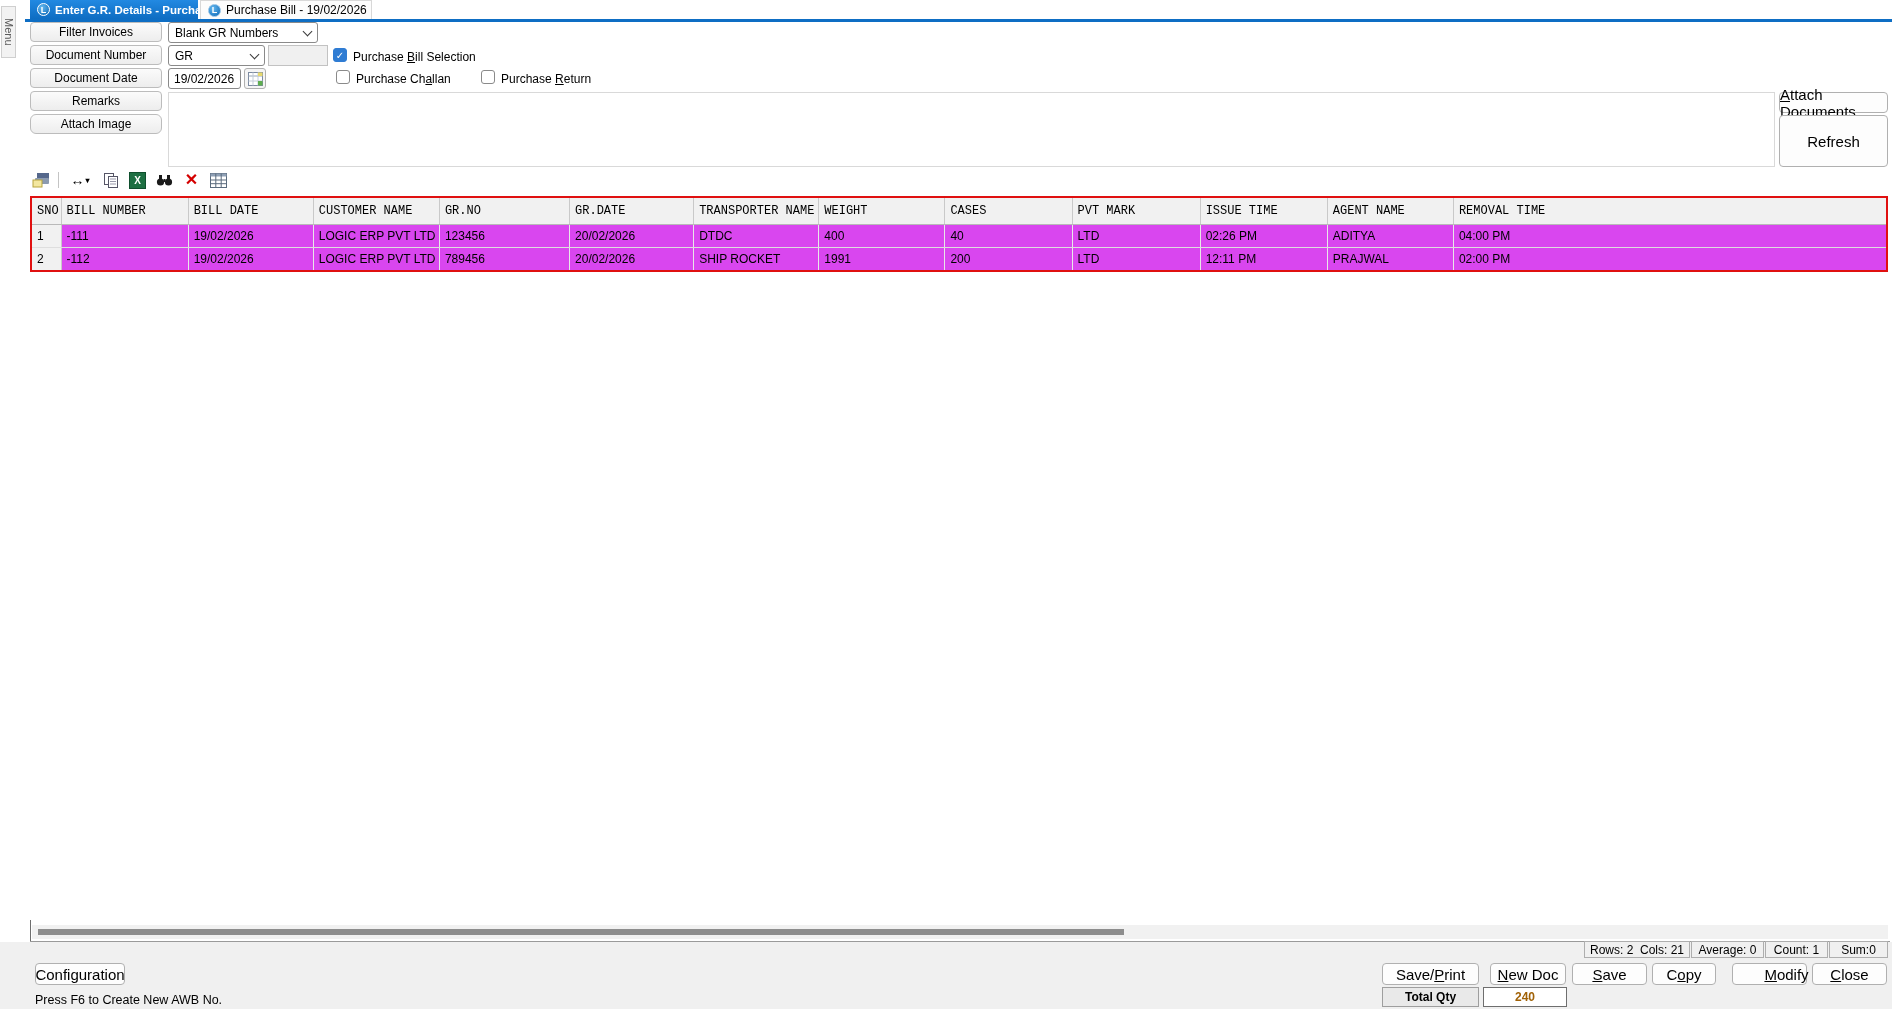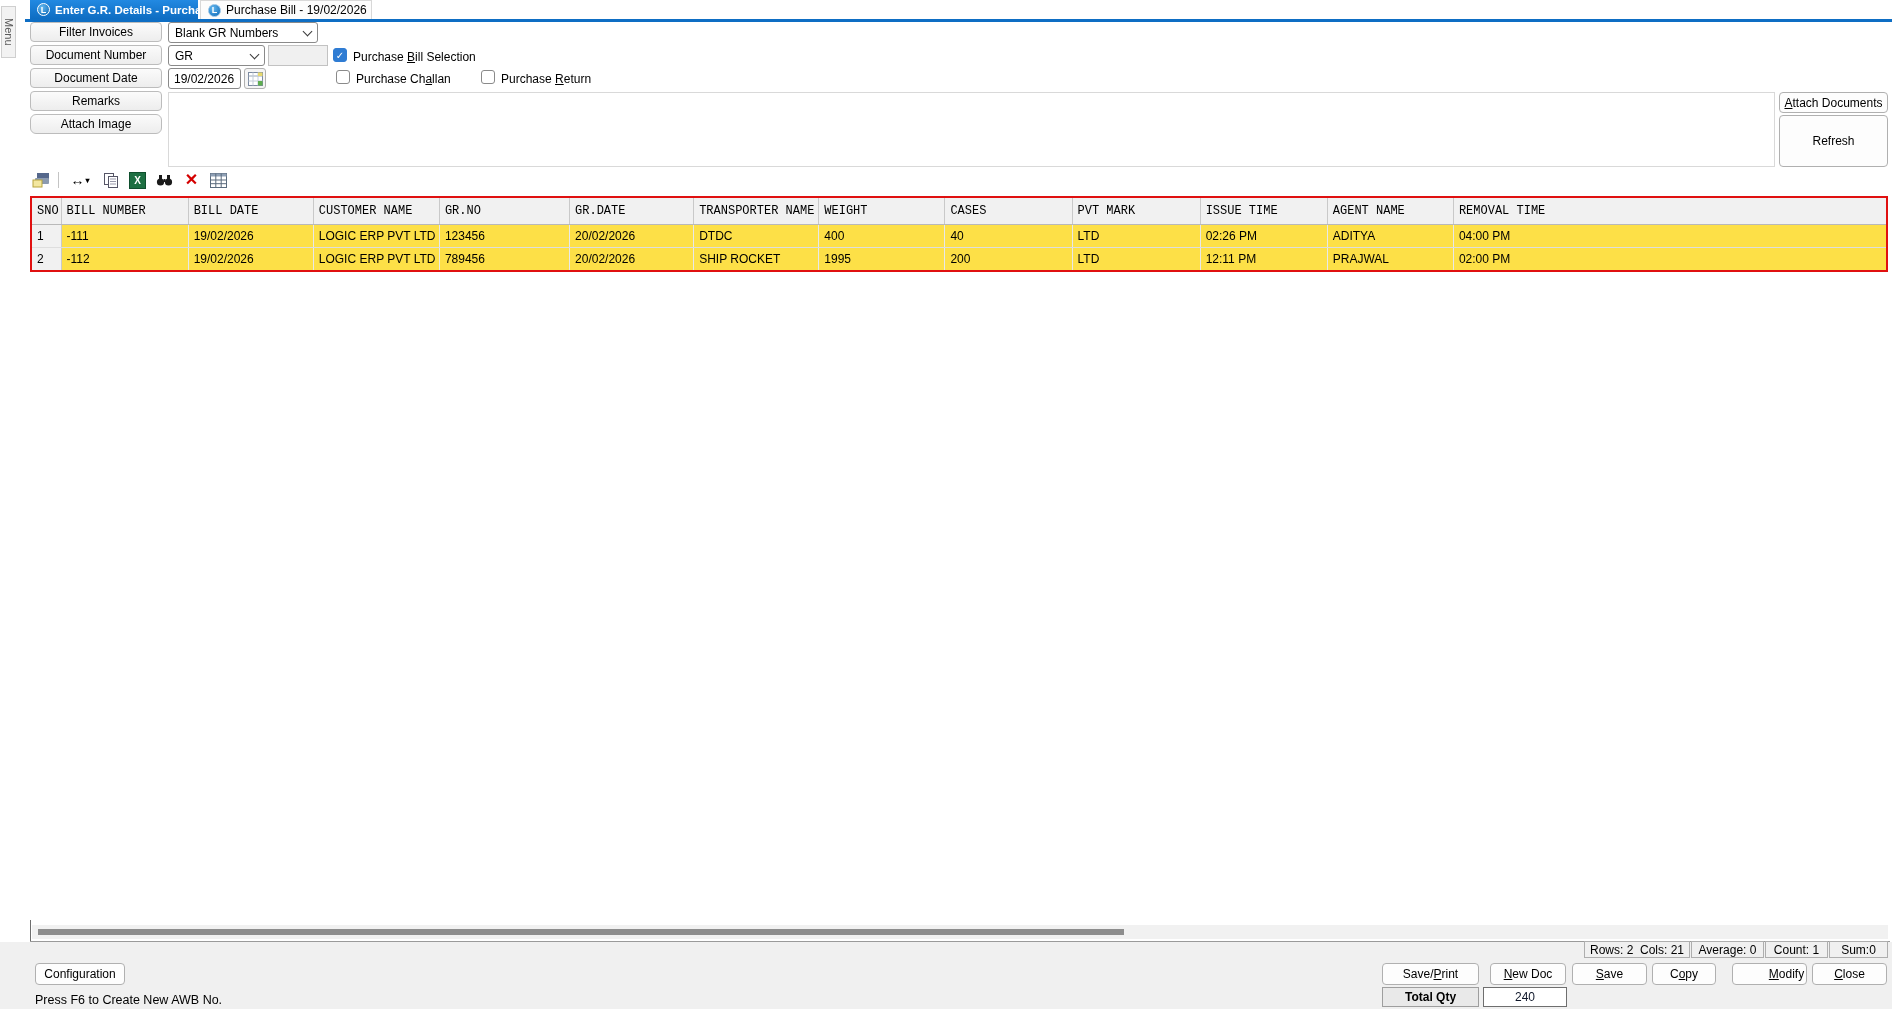--- a/index.html
+++ b/index.html
@@ -42,41 +42,41 @@
               padding:0 5px; font-family:"Liberation Sans", sans-serif; font-size:12px; box-sizing:border-box; }
   .mini-btn { background:#f5f5f5; border:1px solid #b0b0b0; border-radius:3px;
               display:flex; align-items:center; justify-content:center; }
   .disabled-box { background:#f0f0f0; border:1px solid #c2c2c2; }
   .cbox { width:14px; height:14px; border:1px solid #8a8a8a; border-radius:3px; background:#fff;
           display:flex; align-items:center; justify-content:center; }
   .cbox-checked { background:#2f7cd3; border-color:#2f7cd3; color:#fff; font-size:10px; }
   .mn { text-decoration:underline; text-underline-offset:1px; }
   .remarks-area { left:168px; top:92px; width:1607px; height:75px; background:#fff; border:1px solid #d9d9d9; }
   .btn { background:#fdfdfd; border:1px solid #b0b0b0; border-radius:4px;
-         display:flex; align-items:center; justify-content:center; font-size:12px; cursor:default; }
+         display:flex; align-items:center; justify-content:center; font-size:15px; cursor:default; }
 
   
   .toolbar { left:31px; top:169px; height:22px; display:flex; align-items:center; gap:8px; }
   .ticon { width:19px; height:18px; display:flex; align-items:center; justify-content:center; }
   .tsep { width:1px; height:16px; background:#c4c4c4; }
   .colw-wrap { display:flex; align-items:center; gap:1px; font-weight:bold; }
   .colw-arrow { font-size:14px; }
   .colw-caret { font-size:8px; }
   .xlicon { width:15px; height:15px; background:#1d6f42; border:1px solid #0f4f2d; color:#fff;
             font-size:10px; font-weight:bold; display:flex; align-items:center; justify-content:center; }
   .delx { color:#d40000; font-weight:bold; font-size:16px; line-height:1; }
 
   
   .grid-table { left:30px; top:196px; width:1858px; border:2px solid #e01010;
                 border-collapse:collapse; table-layout:fixed; background:#fff; }
   .grid-table th { height:26px; background:#f1f1f1; font-family:"Liberation Mono", monospace;
                    font-weight:normal; font-size:12px; text-align:left; padding:0 0 0 5px;
                    border-right:1px solid #c9c9c9; border-bottom:1px solid #b9b9b9;
                    overflow:hidden; white-space:nowrap; }
-  .grid-table td { height:22px; font-size:12px; padding:0 0 0 5px; background:#fde047;
+  .grid-table td { height:22px; font-size:12px; padding:0 0 0 5px; background:#d946ef;
                    border-right:1px solid #e8e8e8; border-bottom:1px solid #dedede;
                    overflow:hidden; white-space:nowrap; }
   .grid-table .rowhead { background:#f1f1f1; border-right:1px solid #c9c9c9; }
   .grid-table th:last-child, .grid-table td:last-child { border-right:none; }
   .grid-table tr:last-child td { border-bottom:none; }
 
   
   .scroll-track { left:32px; top:925px; width:1856px; height:14px; background:#f1f1f1; }
   .scroll-thumb { position:absolute; left:6px; top:4px; width:1086px; height:6px; background:#8d8d8d; }
   .edge-left { left:30px; top:920px; width:1px; height:22px; background:#6e6e6e; }
@@ -84,21 +84,21 @@
 
   
   .bottom-panel { left:0; top:942px; width:1892px; height:67px; background:#f0f0f0; }
   .status-cell { top:941px; height:17px; background:#f0f0f0; border:1px solid #aeaeae;
                  display:flex; align-items:center; justify-content:center; white-space:pre; font-size:12px; }
   .fbtn { top:963px; height:22px; }
   .tq-label { left:1382px; top:987px; width:97px; height:20px; background:#e9e9e9;
               border:1px solid #9e9e9e; font-weight:bold;
               display:flex; align-items:center; justify-content:center; }
   .tq-value { left:1483px; top:987px; width:84px; height:20px; background:#fff;
-              border:1px solid #6e6e6e; color:#0f172a; font-weight:normal;
+              border:1px solid #6e6e6e; color:#a16207; font-weight:bold;
               display:flex; align-items:center; justify-content:center; }
   .hint { left:35px; top:993px; font-size:12.5px; }
 </style>
 </head>
 <body>
 
 <div class="abs tabbar">
   <div class="abs tab tab-active">
     <span class="logo">L</span>
     <span>Enter G.R. Details - Purchase</span>
@@ -260,21 +260,21 @@
     <td>04:00 PM</td>
   </tr>
   <tr>
     <td class="rowhead">2</td>
     <td>-112</td>
     <td>19/02/2026</td>
     <td>LOGIC ERP PVT LTD</td>
     <td>789456</td>
     <td>20/02/2026</td>
     <td>SHIP ROCKET</td>
-    <td>1995</td>
+    <td>1991</td>
     <td>200</td>
     <td>LTD</td>
     <td>12:11 PM</td>
     <td>PRAJWAL</td>
     <td>02:00 PM</td>
   </tr>
 </tbody>
   </table>
 
 <div class="abs edge-left"></div>

